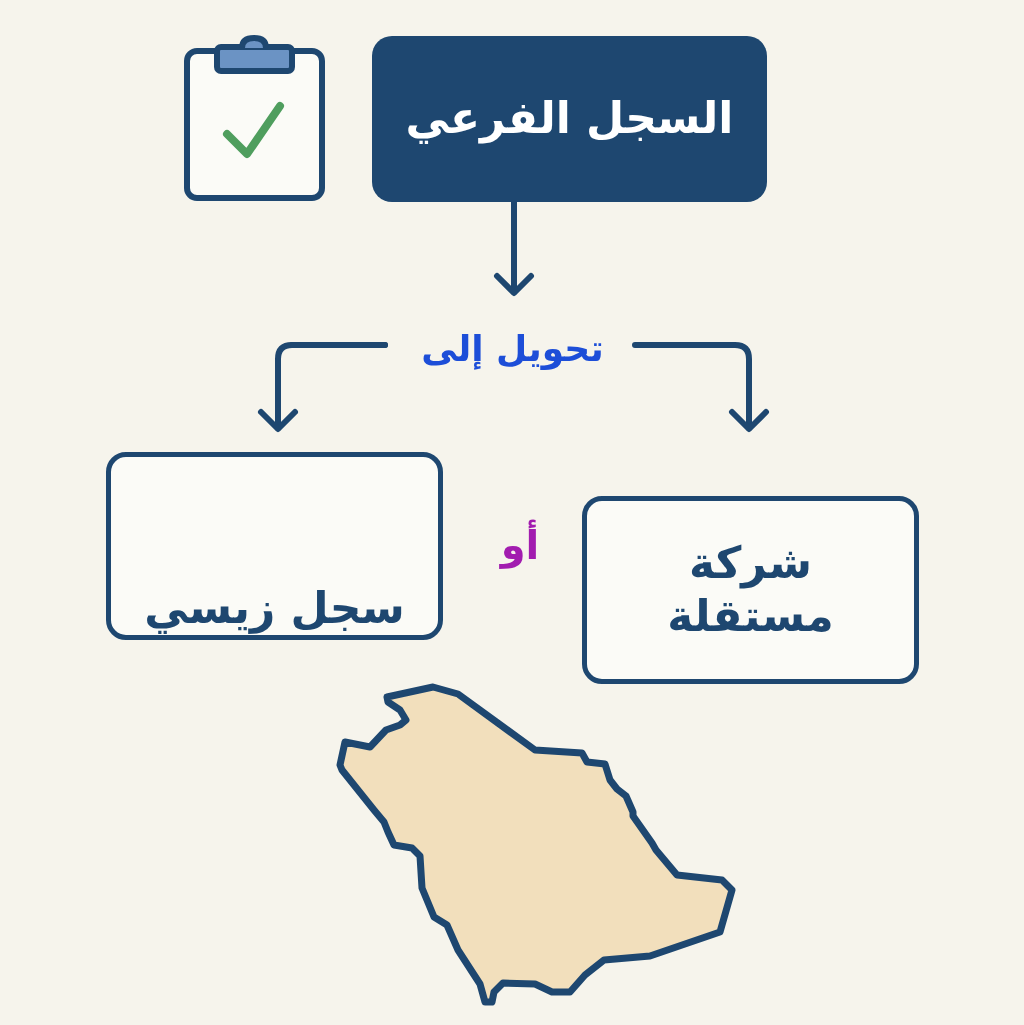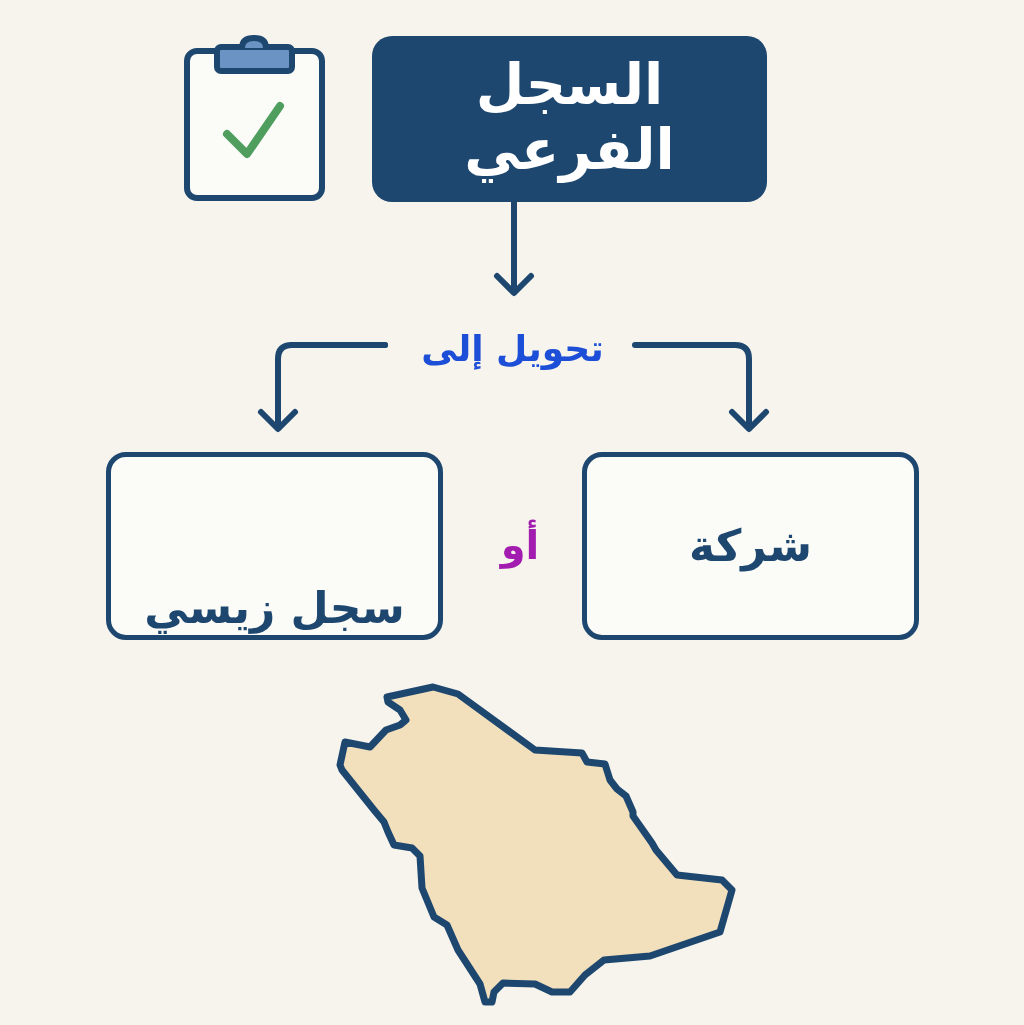--- a/index.html
+++ b/index.html
@@ -33,35 +33,35 @@
       text-align: center;
       direction: rtl;
       font-weight: bold;
     }
     .node-top {
       left: 372px; top: 36px;
       width: 395px; height: 166px;
       background: #1e4770;
       border-radius: 20px;
       color: #ffffff;
-      font-size: 56px;
+      font-size: 44px;
       padding-bottom: 4px;
     }
     .node-box {
       top: 452px;
       height: 188px;
       background: #fbfbf7;
       border: 5px solid #1e4770;
       border-radius: 20px;
       color: #1e4770;
       font-size: 44px;
       line-height: 1.2;
     }
     .node-left { left: 106px; width: 337px; align-items: flex-end; }
-    .node-right { left: 582px; width: 337px; flex-direction: column; }
+    .node-right { left: 582px; width: 337px; flex-direction: column; margin-top: 44px; }
     .edge-label {
       position: absolute;
       left: 395px; top: 318px;
       width: 235px; height: 60px;
       display: flex; align-items: center; justify-content: center;
       direction: rtl;
       color: #1d4ed8;
       font-size: 36px;
       font-weight: bold;
     }
@@ -120,19 +120,20 @@
   <div class="edge-label">تحويل إلى</div>
 
   <div class="node node-box node-left">
     <span>سجل زيسي</span>
   </div>
 
   <div class="or-label">أو</div>
 
   <div class="node node-box node-right">
     <span>شركة</span>
+    <span>مستقلة</span>
   </div>
 
   <svg class="map" viewBox="0 0 410 330">
     <path d="M57,17 L103,7 L128,14 L205,70 L252,73 L257,82 L275,84 L280,100 L287,109 L296,116 L303,132 L303,136 L322,163 L326,170 L347,195 L392,200 L402,210 L390,252 L320,276 L274,280 L255,295 L240,312 L222,312 L205,304 L173,303 L164,312 L162,322 L155,322 L150,304 L128,270 L117,245 L104,237 L92,208 L90,176 L82,168 L64,165 L58,152 L54,142 L44,130 L12,90 L10,85 L15,62 L40,67 L56,50 L70,45 L76,40 L70,30 L58,22 Z" fill="#f2dfbc" stroke="#1e4770" stroke-width="7" stroke-linejoin="round"></path>
   </svg>
 
 </div>
 
 </body></html>

